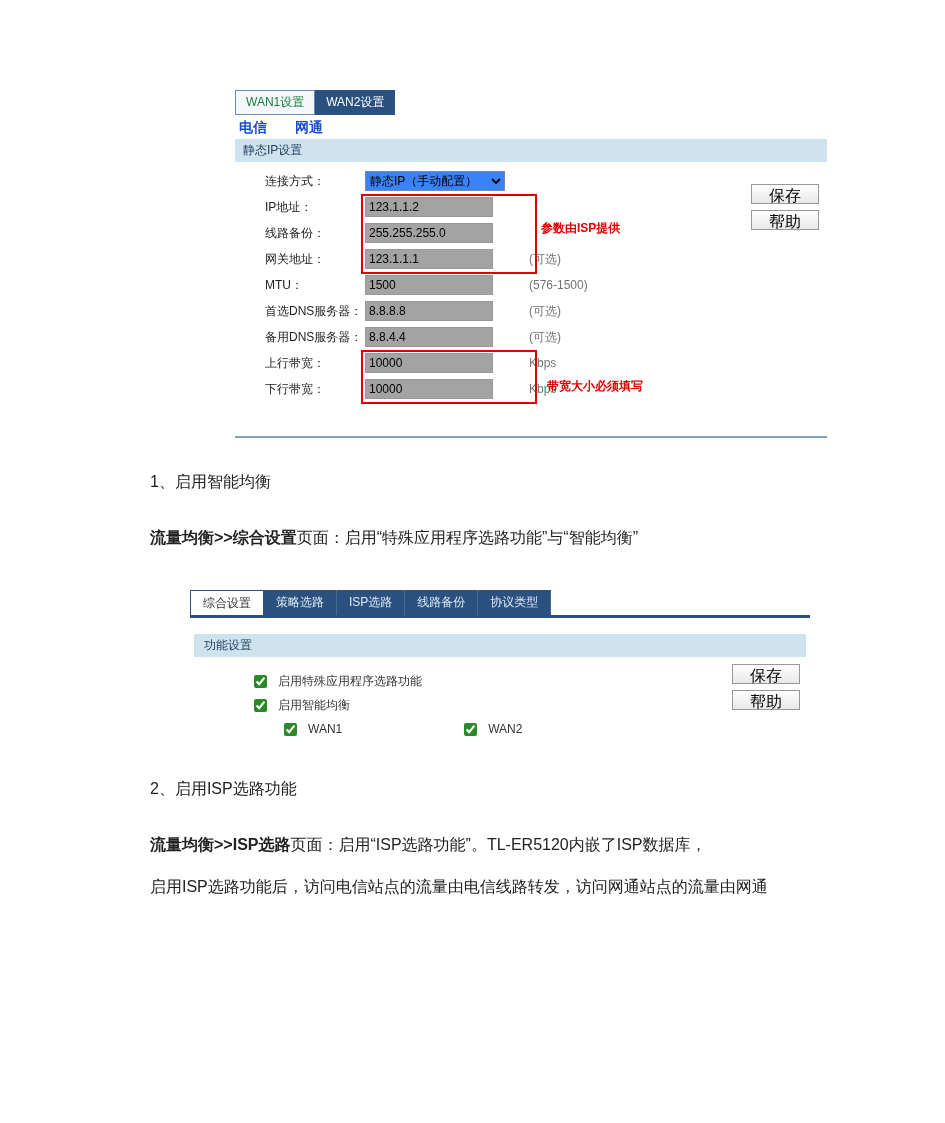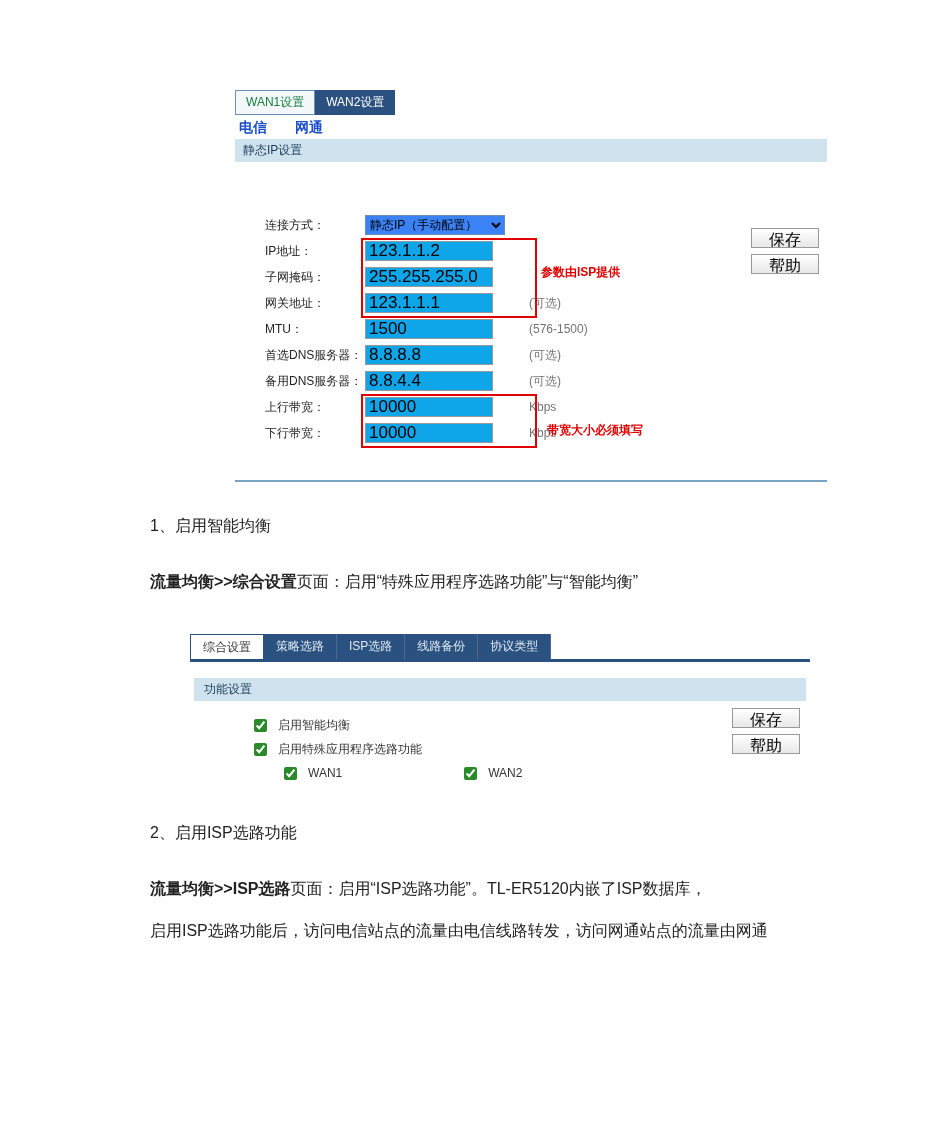--- a/index.html
+++ b/index.html
@@ -48,42 +48,41 @@
   .panel1-title {
     background: #cfe3ef;
     color: #1a3a57;
     font-size: 12px;
     padding: 3px 8px;
   }
   .form1 {
     padding: 6px 0 10px 30px;
     position: relative;
     height: 258px;
-    margin-top: 44px;
   }
   .frow {
     display: flex;
     align-items: center;
     height: 26px;
     font-size: 12px;
     color: #222;
   }
   .frow .lbl {
     width: 100px;
   }
   .frow .val {
     width: 160px;
   }
   .txt {
     width: 120px;
     height: 16px;
-    font-size: 17px;
+    font-size: 12px;
     padding: 1px 3px;
     border: 1px solid #999;
-    background: #0ea5e9;
+    background: #a3a3a3;
     font-family: inherit;
   }
   .sel {
     width: 140px;
     height: 20px;
     font-size: 12px;
     border: 1px solid #6b8db5;
     background: #3b82f6;
   }
   .suffix {
@@ -227,21 +226,21 @@
           <select class="sel">
             <option>静态IP（手动配置）</option>
           </select>
         </span>
       </div>
       <div class="frow">
         <span class="lbl">IP地址：</span>
         <span class="val"><input class="txt" value="123.1.1.2" style=""></span>
       </div>
       <div class="frow">
-        <span class="lbl">子网掩码：</span>
+        <span class="lbl">线路备份：</span>
         <span class="val"><input class="txt" value="255.255.255.0" style=""></span>
       </div>
       <div class="frow">
         <span class="lbl">网关地址：</span>
         <span class="val"><input class="txt" value="123.1.1.1" style=""></span>
         <span class="suffix">(可选)</span>
       </div>
       <div class="frow">
         <span class="lbl">MTU：</span>
         <span class="val"><input class="txt" value="1500" style=""></span>
@@ -294,25 +293,25 @@
       <div class="tab">策略选路</div>
       <div class="tab">ISP选路</div>
       <div class="tab">线路备份</div>
       <div class="tab">协议类型</div>
     </div>
     <div class="panel2-body">
       <div class="p2-section">功能设置</div>
       <div class="p2-content">
         <div class="crow">
           <input type="checkbox" class="cbx" checked="" style="">
-          <span>启用智能均衡</span>
+          <span>启用特殊应用程序选路功能</span>
         </div>
         <div class="crow">
           <input type="checkbox" class="cbx" checked="" style="">
-          <span>启用特殊应用程序选路功能</span>
+          <span>启用智能均衡</span>
         </div>
         <div class="crow">
           <span class="sub">
             <input type="checkbox" class="cbx" checked="" style="">
             <span>WAN1</span>
           </span>
           <span class="sub" style="margin-left:110px;">
             <input type="checkbox" class="cbx" checked="" style="">
             <span>WAN2</span>
           </span>

